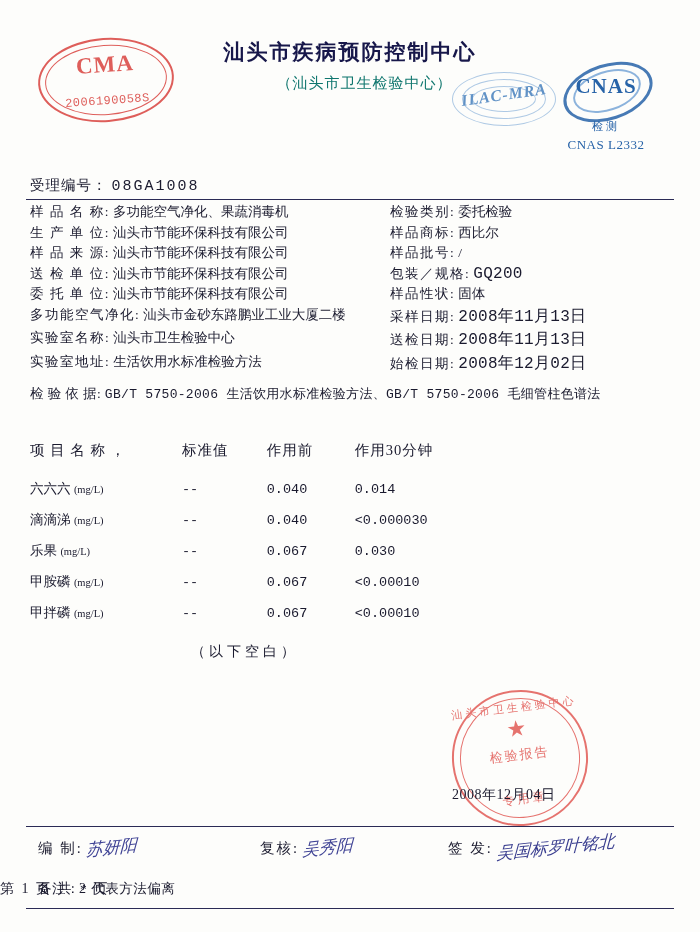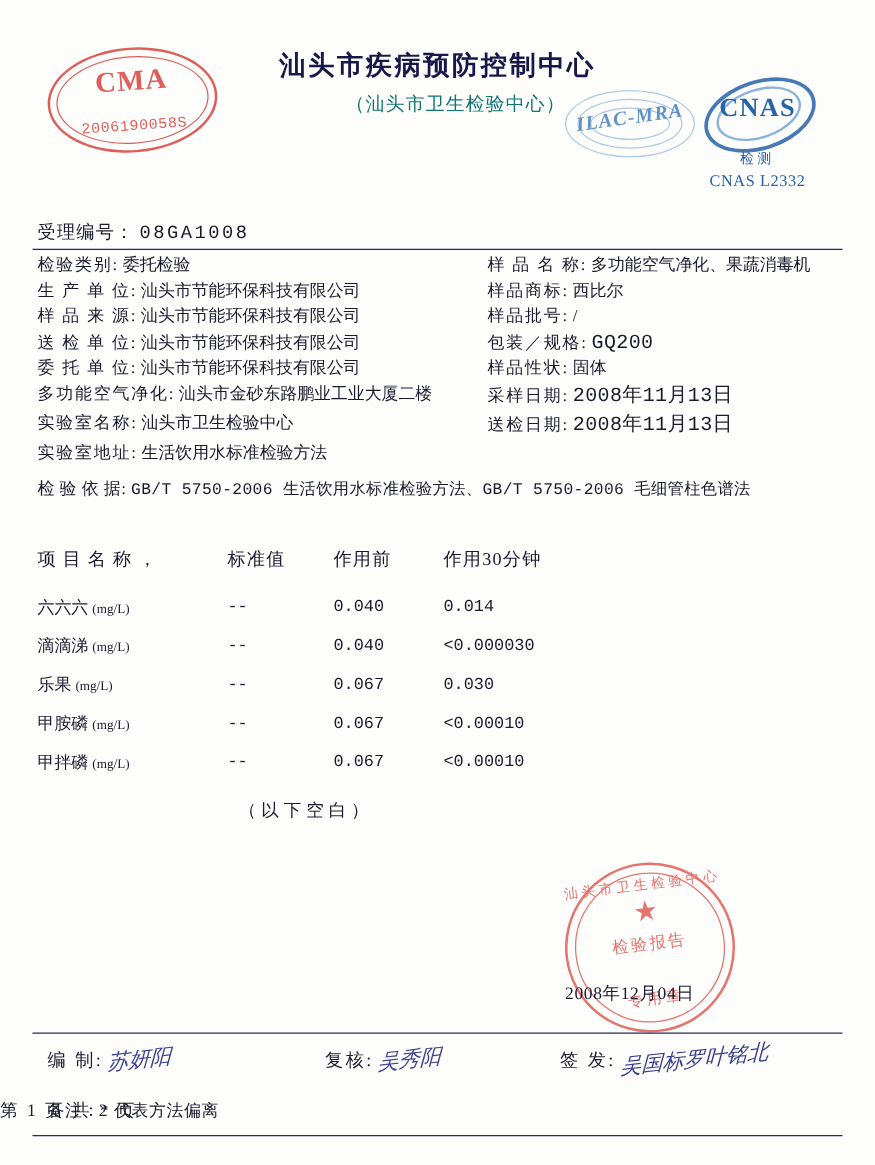--- a/index.html
+++ b/index.html
@@ -402,27 +402,27 @@
   </div>
 
   <div class="accept-line">
     <span class="lbl">受理编号：</span><span class="val">08GA1008</span>
   </div>
   <div class="rule"></div>
 
   <div class="info-grid">
 
     <div class="cell">
+      <span class="lbl">样 品 名 称:</span>
+      <span class="val">多功能空气净化、果蔬消毒机</span>
+    </div>
+    <div class="cell">
       <span class="lbl">检验类别:</span>
       <span class="val">委托检验</span>
     </div>
-    <div class="cell">
-      <span class="lbl">样 品 名 称:</span>
-      <span class="val">多功能空气净化、果蔬消毒机</span>
-    </div>
 
     <div class="cell">
       <span class="lbl">生 产 单 位:</span>
       <span class="val">汕头市节能环保科技有限公司</span>
     </div>
     <div class="cell">
       <span class="lbl">样品商标:</span>
       <span class="val">西比尔</span>
     </div>
 
@@ -467,20 +467,24 @@
       <span class="val">汕头市卫生检验中心</span>
     </div>
     <div class="cell">
       <span class="lbl">送检日期:</span>
       <span class="val num">2008年11月13日</span>
     </div>
 
     <div class="cell">
       <span class="lbl small-lbl">实验室地址:</span>
       <span class="val">生活饮用水标准检验方法</span>
+    </div>
+    <div class="cell">
+      <span class="lbl">始检日期:</span>
+      <span class="val num">2008年12月02日</span>
     </div>
   </div>
 
   <div class="basis">
     <span>检 验 依 据:</span>
     <span class="num">GB/T 5750-2006 生活饮用水标准检验方法、GB/T 5750-2006 毛细管柱色谱法</span>
   </div>
 
   <div class="results">
     <table>

